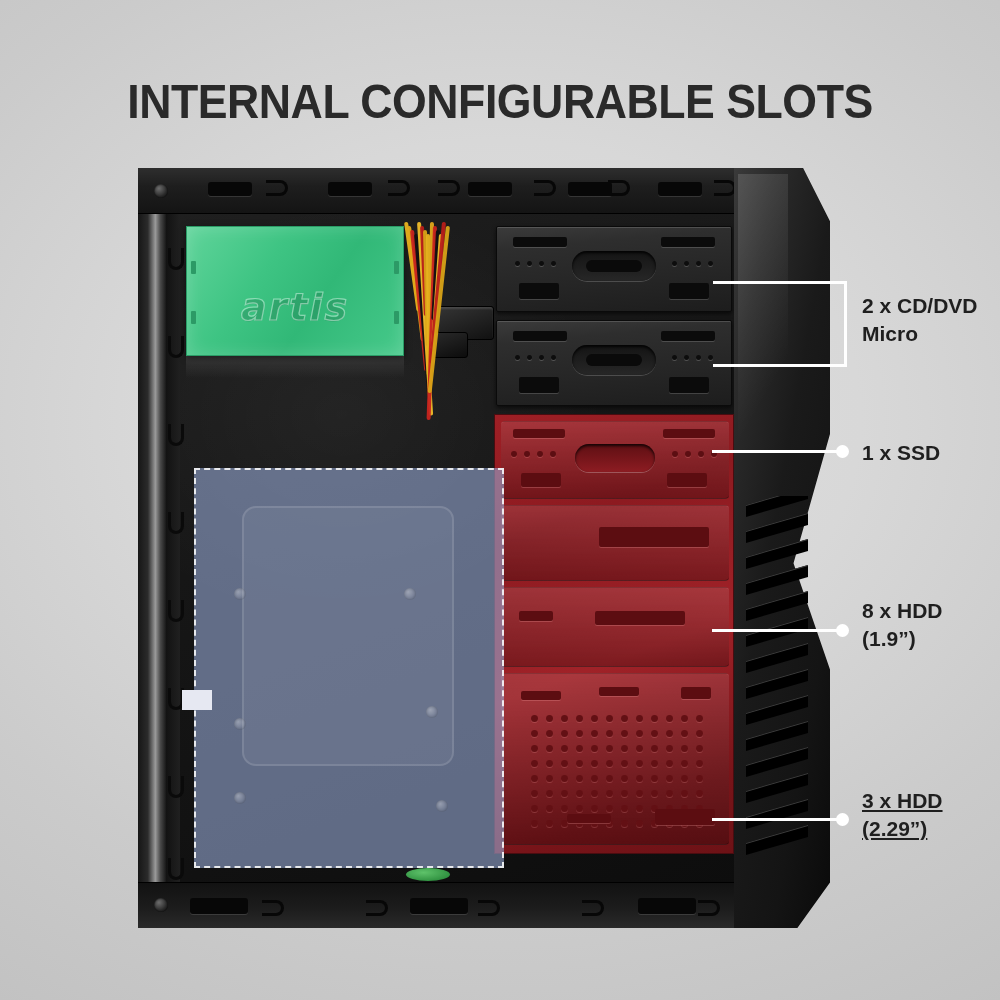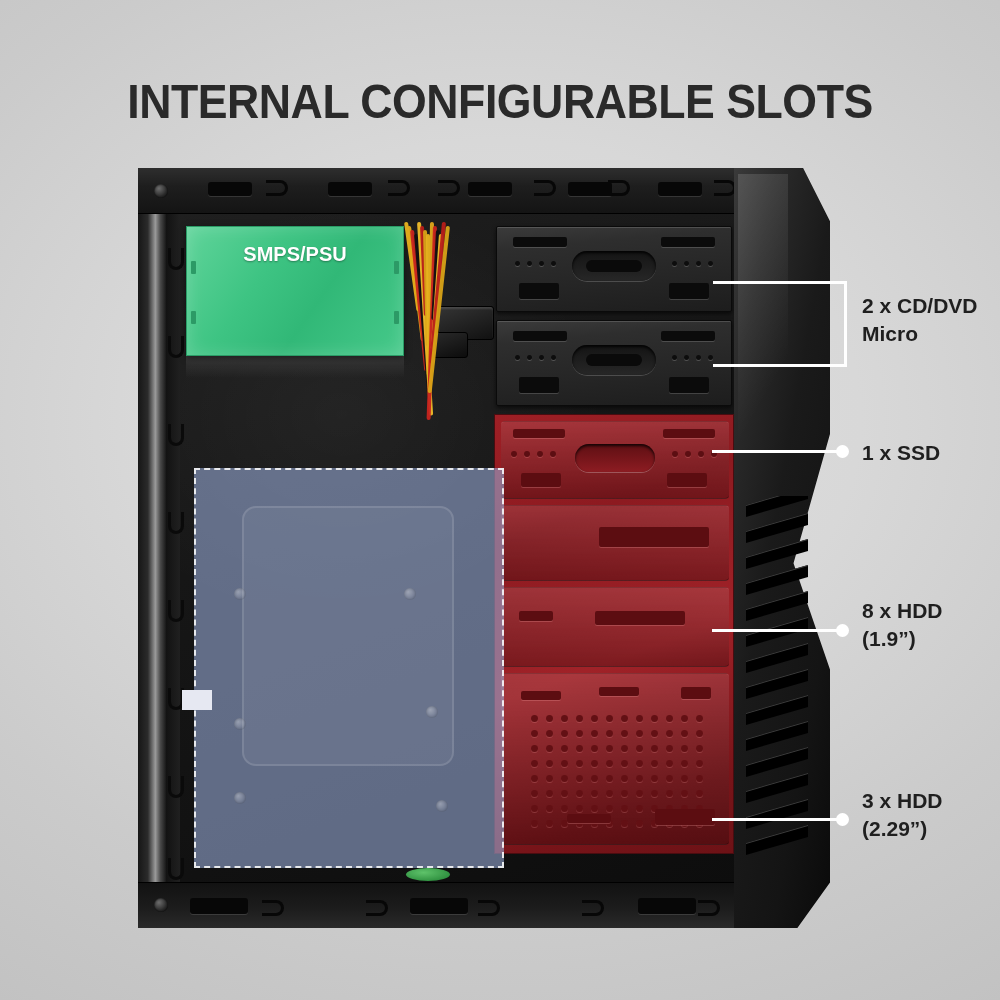--- a/index.html
+++ b/index.html
@@ -297,21 +297,21 @@
         <div class="hook-h" style="left: 444px; bottom: 12px;"></div>
         <div class="hook-h" style="left: 560px; bottom: 12px;"></div>
       </div>
 
     <div class="psu-shadow"></div>
     <div class="psu">
       <div class="psu-tab" style="left:4px;  top:34px;"></div>
       <div class="psu-tab" style="left:4px;  top:84px;"></div>
       <div class="psu-tab" style="right:4px; top:34px;"></div>
       <div class="psu-tab" style="right:4px; top:84px;"></div>
-      <div class="psu-label">SMPS/PSU</div>
+      <div class="psu-logo">artis</div>
     </div>
 
     <div class="cables">
       <div class="connector"></div>
       <div class="connector2"></div>
     <div class="cable" style="left: 4px; top: 2px; width: 4px; height: 90px; background: rgb(232, 178, 31); transform: rotate(-8deg); transform-origin: center top; opacity: 0.95;"></div>
         <div class="cable" style="left: 7.2px; top: 6px; width: 4px; height: 116px; background: rgb(224, 168, 26); transform: rotate(-6.9deg); transform-origin: center top; opacity: 0.95;"></div>
         <div class="cable" style="left: 10.4px; top: 10px; width: 4px; height: 142px; background: rgb(200, 36, 31); transform: rotate(-5.8deg); transform-origin: center top; opacity: 0.95;"></div>
         <div class="cable" style="left: 13.6px; top: 14px; width: 4px; height: 168px; background: rgb(17, 17, 17); transform: rotate(-4.7deg); transform-origin: center top; opacity: 0.95;"></div>
         <div class="cable" style="left: 16.8px; top: 2px; width: 4px; height: 194px; background: rgb(240, 189, 42); transform: rotate(-3.6deg); transform-origin: center top; opacity: 0.95;"></div>
@@ -549,16 +549,16 @@
 
   <div>
     <div class="leader leader-h" style="left:712px; top:629px; width:132px;"></div>
     <div class="bullet" style="left:836px; top:624px;"></div>
     <div class="callout" style="left:862px; top:597px;"><span>8 x HDD</span><br><span>(1.9”)</span></div>
   </div>
 
   <div>
     <div class="leader leader-h" style="left:712px; top:818px; width:132px;"></div>
     <div class="bullet" style="left:836px; top:813px;"></div>
-    <div class="callout" style="left:862px; top:787px;"><span>3 x HDD</span><br><span>(2.29”)</span></div>
+    <div class="callout" style="left:862px; top:787px;text-decoration:underline;"><span>3 x HDD</span><br><span>(2.29”)</span></div>
   </div>
 
 </div>
 
 </body></html>

